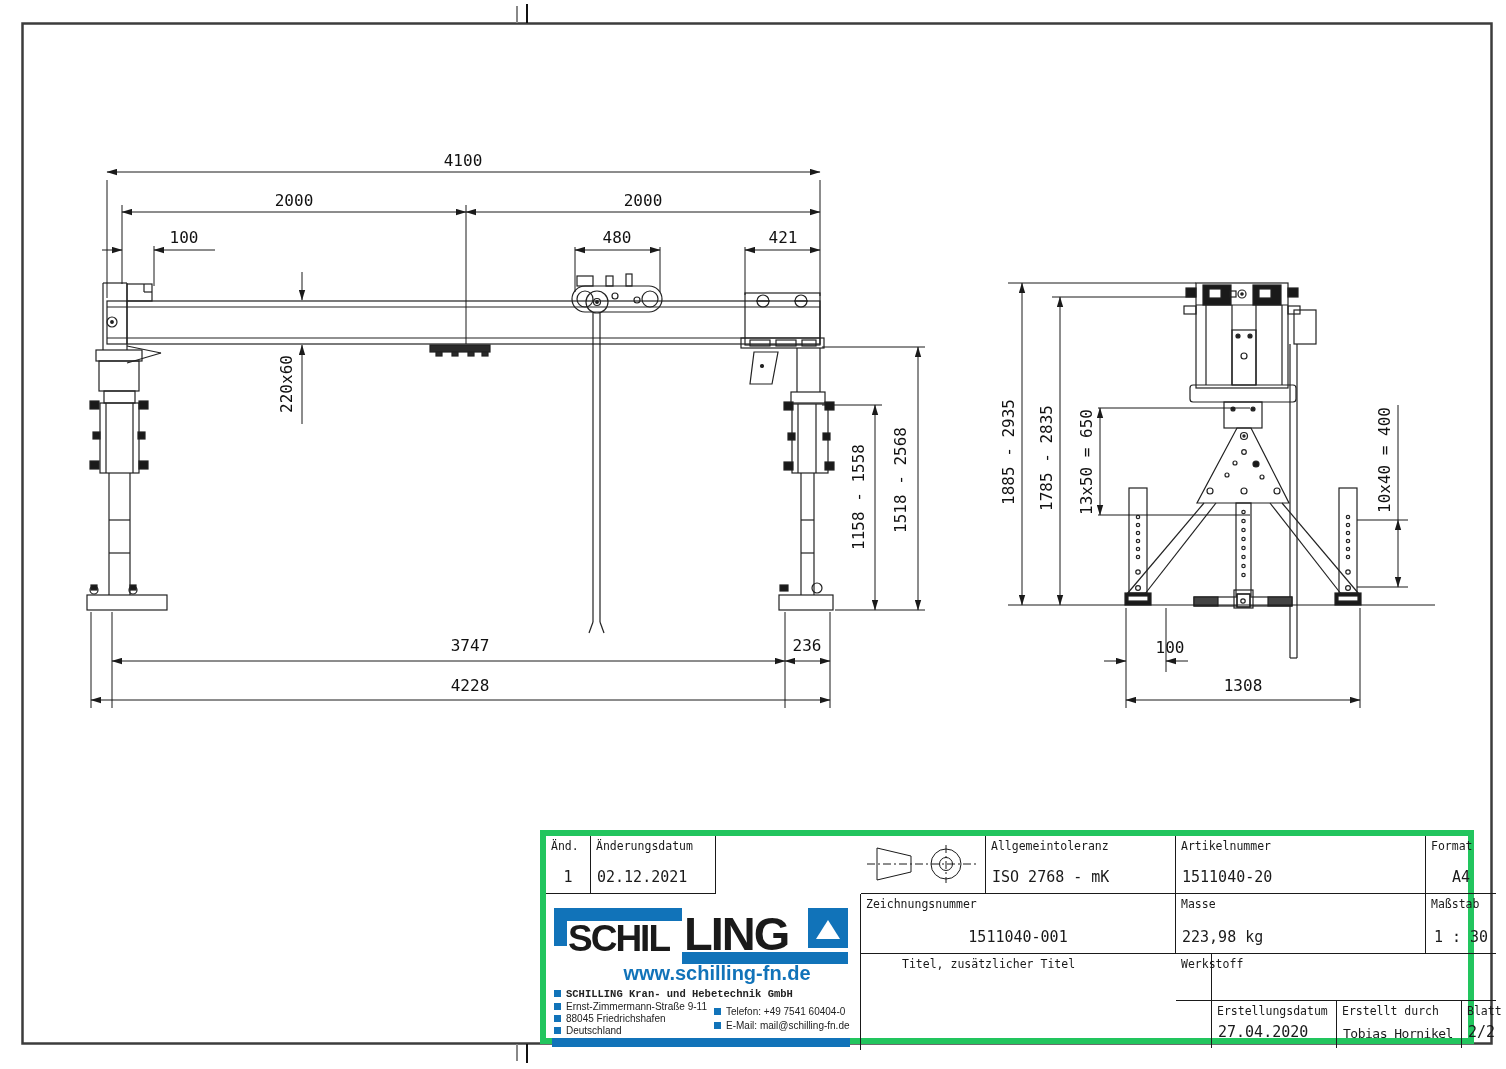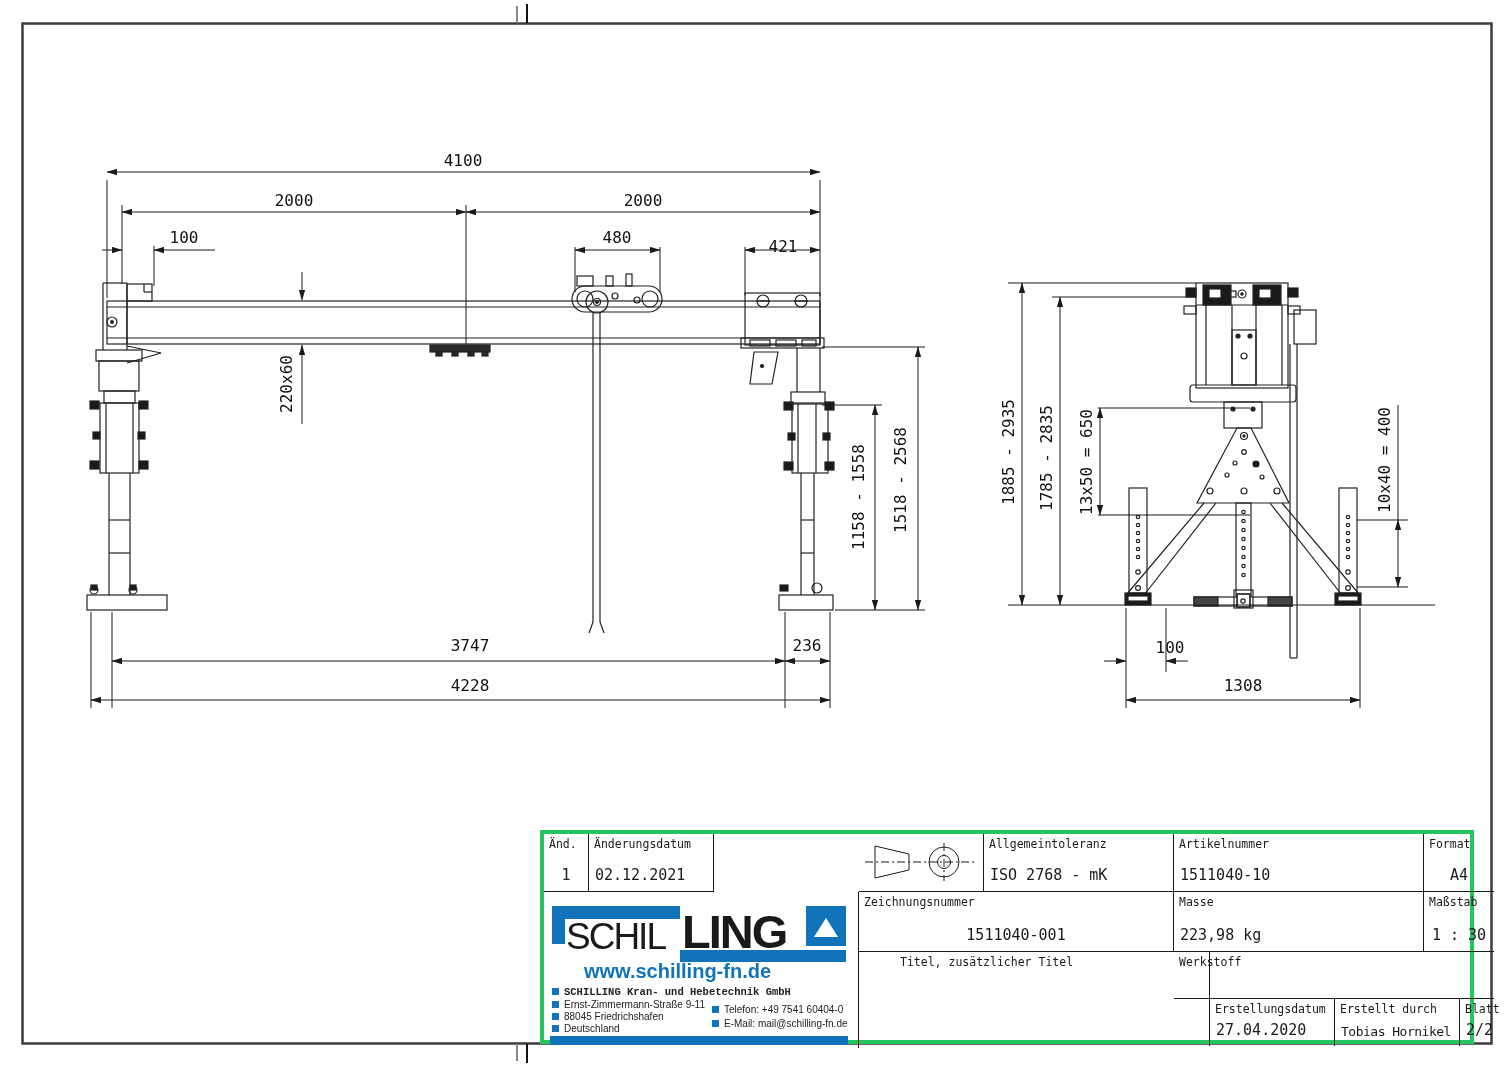--- a/index.html
+++ b/index.html
@@ -4,42 +4,42 @@
 <style>
   html,body{margin:0;padding:0;background:#fff;}
   .page{position:relative;width:1506px;height:1069px;background:#ffffff;
         font-family:"DejaVu Sans Mono",monospace;color:#1a1a1a;overflow:hidden;}
   svg{position:absolute;left:0;top:0;}
   .dim{position:absolute;font-size:16px;white-space:nowrap;color:#111;
        transform:translate(-50%,-50%);letter-spacing:0px;}
   .dim.rot{transform:translate(-50%,-50%) rotate(-90deg);}
   
   .tb{position:absolute;left:540px;top:830px;width:934px;height:214px;
-      border:4px solid #22c55e;box-sizing:border-box;background:#fff;}
+      border:6px solid #22c55e;box-sizing:border-box;background:#fff;}
   .cell{position:absolute;box-sizing:border-box;border-right:1.5px solid #1a1a1a;
         border-bottom:1.5px solid #1a1a1a;}
   .cell.noR{border-right:none;}
   .cell.noB{border-bottom:none;margin-left:36px;}
   .hdr{position:absolute;top:3px;left:5px;font-size:11.5px;white-space:nowrap;}
   .val{position:absolute;bottom:7px;left:6px;font-size:15px;white-space:nowrap;}
   .val.c{left:0;right:0;text-align:center;}
   .val.tight{font-size:13px;letter-spacing:-0.5px;}
   .val.big{font-size:23px;bottom:24px;}
   
   .logo{position:absolute;left:0;top:58px;width:315px;height:156px;box-sizing:border-box;
         border-right:1.5px solid #1a1a1a;font-family:"Liberation Sans",sans-serif;}
   .bluebox{position:absolute;background:#1173b9;}
-  .brand1{position:absolute;left:22px;top:24px;font-size:37px;font-weight:normal;
+  .brand1{position:absolute;left:22px;top:24px;font-size:37px;font-weight:bold;
           letter-spacing:-2px;color:#1a1a1a;}
   .brand2{position:absolute;left:138px;top:12px;font-size:47px;font-weight:bold;
           letter-spacing:-2px;color:#1a1a1a;}
   .sq{position:absolute;left:262px;top:14px;width:40px;height:40px;background:#1173b9;}
   .tri{position:absolute;left:8px;top:12px;width:0;height:0;border-left:12px solid transparent;
        border-right:12px solid transparent;border-bottom:19px solid #fff;}
-  .www{position:absolute;left:40px;top:68px;width:262px;text-align:left;color:#1173b9;
+  .www{position:absolute;left:40px;top:68px;width:262px;text-align:center;color:#1173b9;
        font-weight:bold;font-size:20px;}
   .adr{position:absolute;font-size:10px;line-height:12px;color:#222;white-space:nowrap;}
   .adr.b{font-weight:bold;font-size:10.5px;font-family:Liberation Mono, monospace;}
   .bullet{display:inline-block;width:7px;height:7px;background:#1173b9;margin-right:5px;}
 </style>
 </head>
 <body>
 
 <div class="page">
 
@@ -297,21 +297,21 @@
     <line x1="1104" y1="661" x2="1126" y2="661" marker-end="url(#arr)"></line>
     <line x1="1188" y1="661" x2="1166" y2="661" marker-end="url(#arr)"></line>
   </g>
 </svg>
 
 <div class="dim" style="left:463px;top:160px">4100</div>
 <div class="dim" style="left:294px;top:200px">2000</div>
 <div class="dim" style="left:643px;top:200px">2000</div>
 <div class="dim" style="left:184px;top:237px">100</div>
 <div class="dim" style="left:617px;top:237px">480</div>
-<div class="dim" style="left:783px;top:246px">421</div>
+<div class="dim" style="left:783px;top:237px">421</div>
 <div class="dim rot" style="left:286px;top:384px">220x60</div>
 <div class="dim rot" style="left:858px;top:497px">1158 - 1558</div>
 <div class="dim rot" style="left:900px;top:480px">1518 - 2568</div>
 <div class="dim" style="left:470px;top:645px">3747</div>
 <div class="dim" style="left:807px;top:645px">236</div>
 <div class="dim" style="left:470px;top:685px">4228</div>
 
 <div class="dim rot" style="left:1008px;top:452px">1885 - 2935</div>
 <div class="dim rot" style="left:1046px;top:458px">1785 - 2835</div>
 <div class="dim rot" style="left:1086px;top:462px">13x50 = 650</div>
@@ -336,21 +336,21 @@
           <circle cx="85" cy="28" r="6.5"></circle>
       <line x1="85" y1="9" x2="85" y2="47" stroke-dasharray="8 3 2 3"></line>
     </svg>
   </div>
   <div class="cell" style="left:440px;top:0;width:190px;height:58px">
     <div class="hdr">Allgemeintoleranz</div>
     <div class="val">ISO 2768 - mK</div>
   </div>
   <div class="cell" style="left:630px;top:0;width:250px;height:58px">
     <div class="hdr">Artikelnummer</div>
-    <div class="val">1511040-10</div>
+    <div class="val">1511040-20</div>
   </div>
   <div class="cell noR" style="left:880px;top:0;width:70px;height:58px">
     <div class="hdr">Format</div>
     <div class="val c">A4</div>
   </div>
 
   <div class="cell" style="left:315px;top:58px;width:315px;height:60px">
     <div class="hdr">Zeichnungsnummer</div>
     <div class="val c">1511040-001</div>
   </div>

